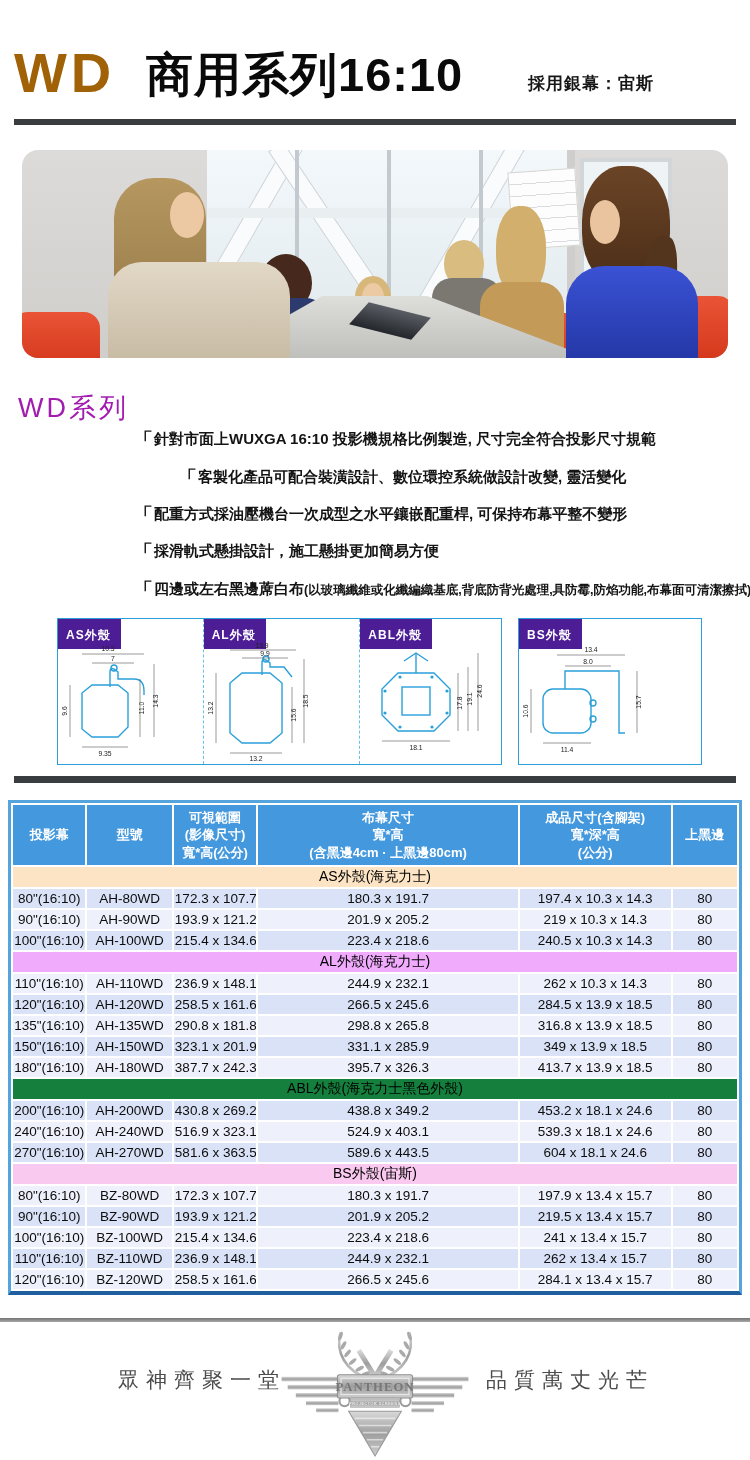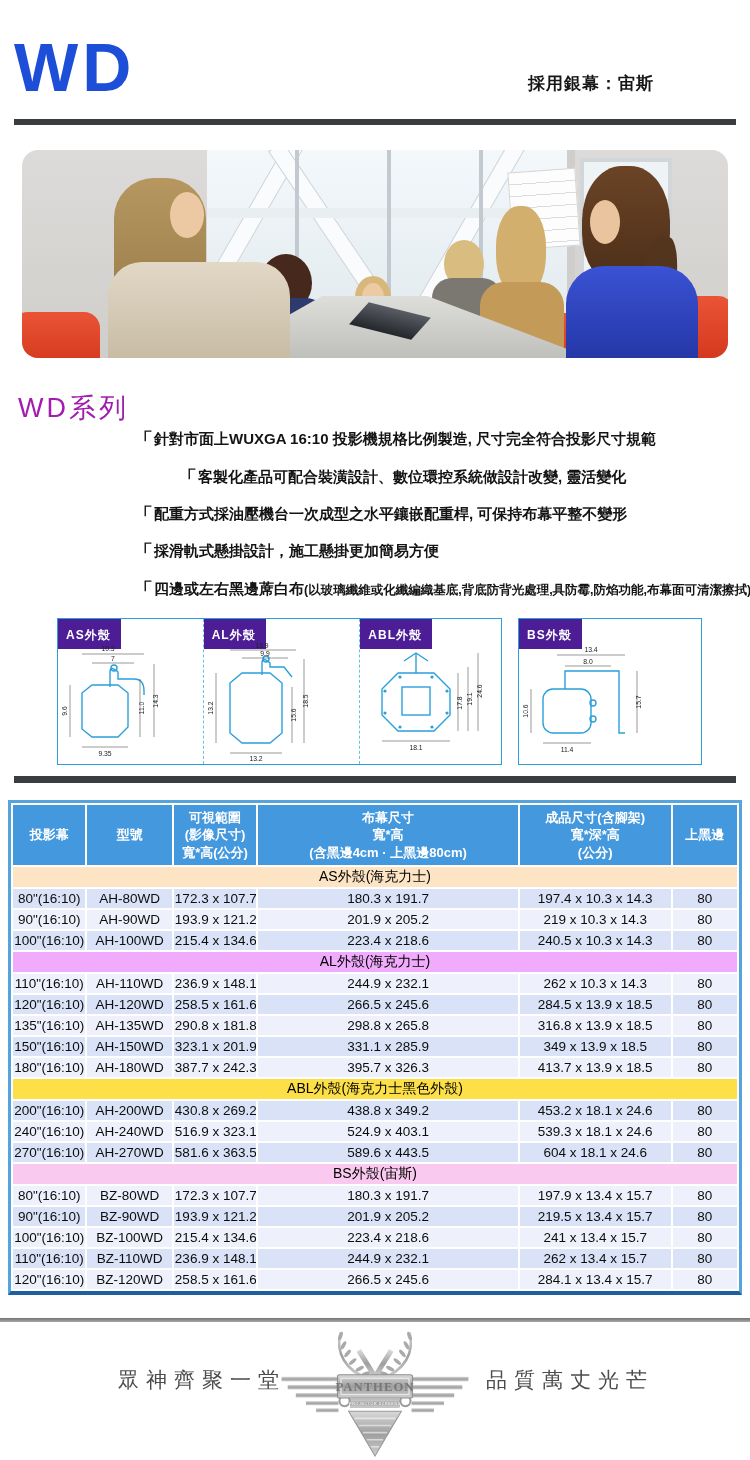--- a/index.html
+++ b/index.html
@@ -1,21 +1,21 @@
 <!DOCTYPE html>
 <html><head>
 <meta charset="utf-8">
 <style>
   html,body{margin:0;padding:0;background:#fff;}
   .page{position:relative;width:750px;height:1460px;background:#fff;overflow:hidden;
         font-family:"Liberation Sans",sans-serif;color:#111;}
   .abs{position:absolute;}
 
   
-  .wd-logo{left:14px;top:28px;font-size:68px;font-weight:bold;color:#1d4ed8;letter-spacing:4px;}
+  .wd-logo{left:14px;top:40px;font-size:56px;font-weight:bold;color:#a16207;letter-spacing:4px;}
   .main-title{left:146px;top:44px;font-size:47px;font-weight:bold;color:#0a0a0a;letter-spacing:1px;}
   .sub-title{left:528px;top:72px;font-size:17px;font-weight:bold;color:#161616;
              font-family:"Liberation Serif",serif;letter-spacing:1px;}
   .rule-dark{background:#3a3d3f;}
   .hdr-rule{left:14px;top:119px;width:722px;height:6px;}
   .mid-rule{left:14px;top:776px;width:722px;height:7px;}
 
   
   #hero{left:22px;top:150px;width:706px;height:208px;border-radius:16px;overflow:hidden;
         background:linear-gradient(#dcdbd9,#cfcecb);}
@@ -99,20 +99,21 @@
   .slog-l{left:118px;}
   .slog-r{left:486px;}
   .logo-svg{left:272px;top:1326px;}
 </style>
 </head>
 <body>
 
 <div class="page">
 
   <div class="abs wd-logo">WD</div>
+  <div class="abs main-title">商用系列16:10</div>
   <div class="abs sub-title">採用銀幕：宙斯</div>
   <div class="abs rule-dark hdr-rule"></div>
 
   <div class="abs" id="hero">
     <div class="win-main">
       <div class="beam" style="left:18px;transform:rotate(30deg);"></div>
       <div class="beam" style="left:130px;transform:rotate(-34deg);"></div>
       <div class="beam" style="left:240px;transform:rotate(30deg);"></div>
       <div class="hbeam"></div>
       <div class="mullion" style="left:88px;"></div>
@@ -338,21 +339,21 @@
         </tr>
         <tr>
           <td class="lite">180"(16:10)</td>
           <td class="lite">AH-180WD</td>
           <td class="lite">387.7 x 242.3</td>
           <td class="lite">395.7 x 326.3</td>
           <td class="lite">413.7 x 13.9 x 18.5</td>
           <td class="lite">80</td>
         </tr>
         <tr>
-          <td colspan="6" class="band" style="background: #fde047; margin-left: 33px;">ABL外殼(海克力士黑色外殼)</td>
+          <td colspan="6" class="band" style="background: #15803d; margin-left: 33px;">ABL外殼(海克力士黑色外殼)</td>
         </tr>
         <tr>
           <td class="tint">200"(16:10)</td>
           <td class="tint">AH-200WD</td>
           <td class="tint">430.8 x 269.2</td>
           <td class="tint">438.8 x 349.2</td>
           <td class="tint">453.2 x 18.1 x 24.6</td>
           <td class="tint">80</td>
         </tr>
         <tr>

